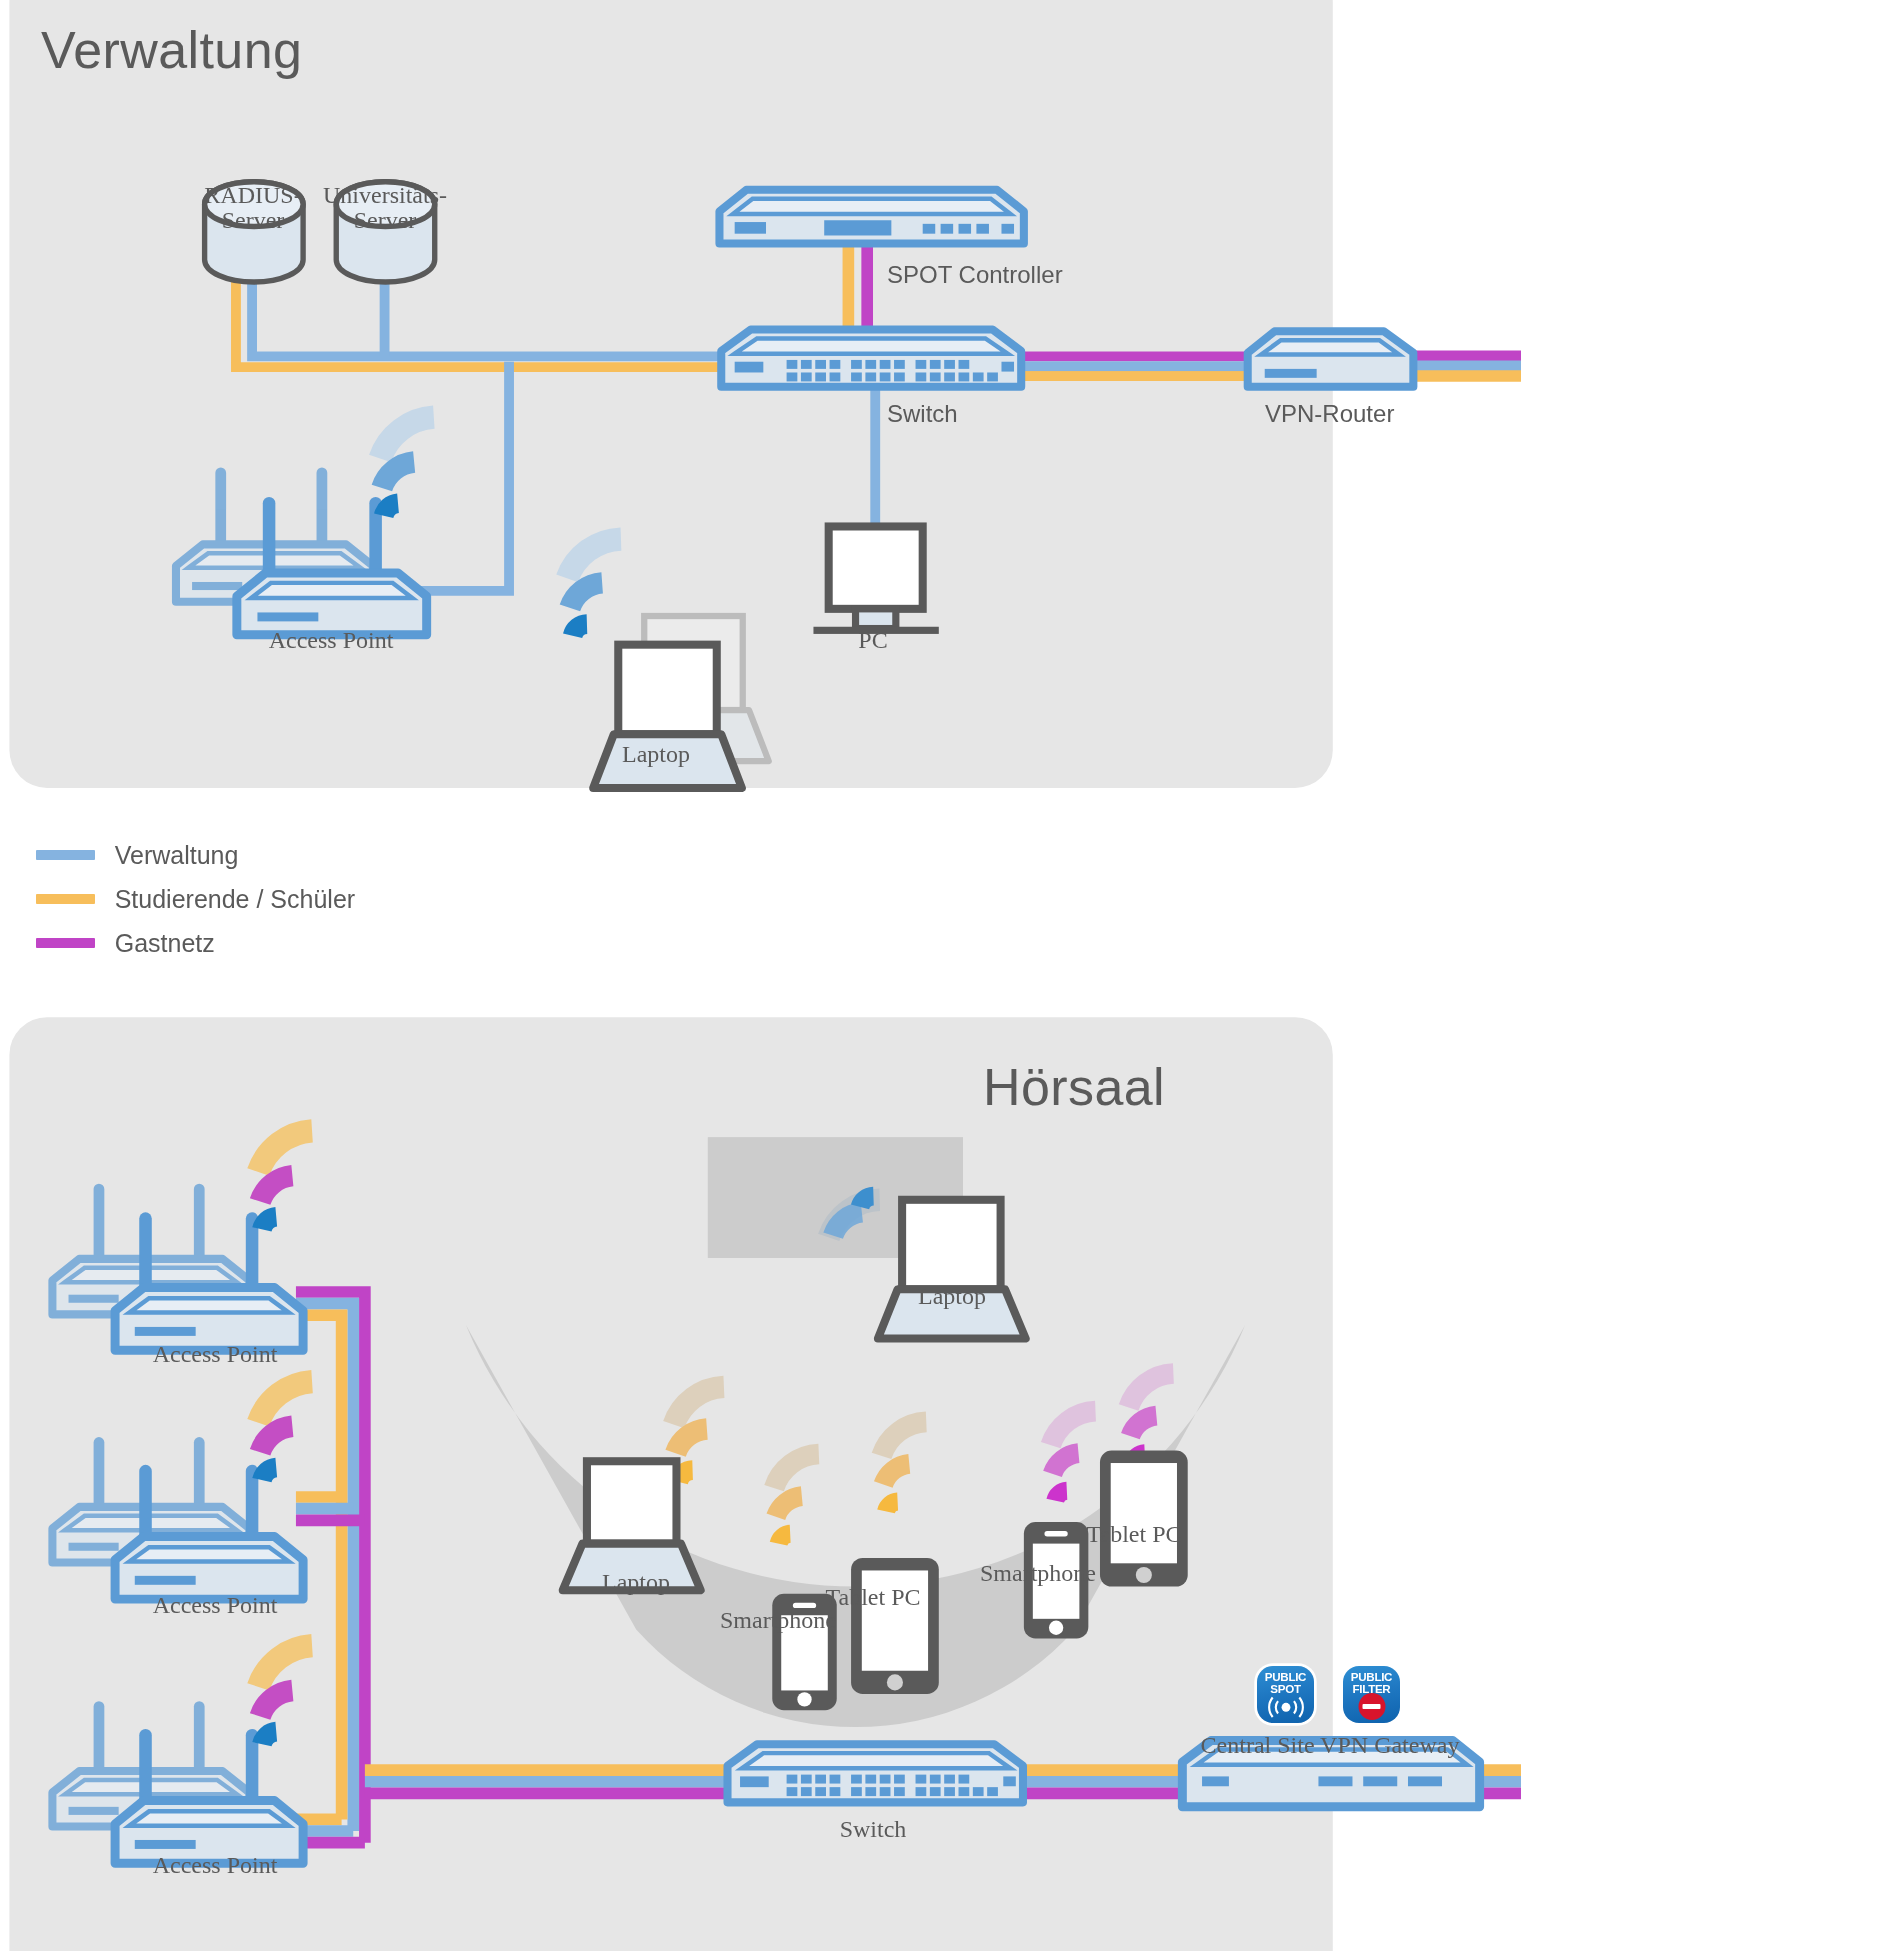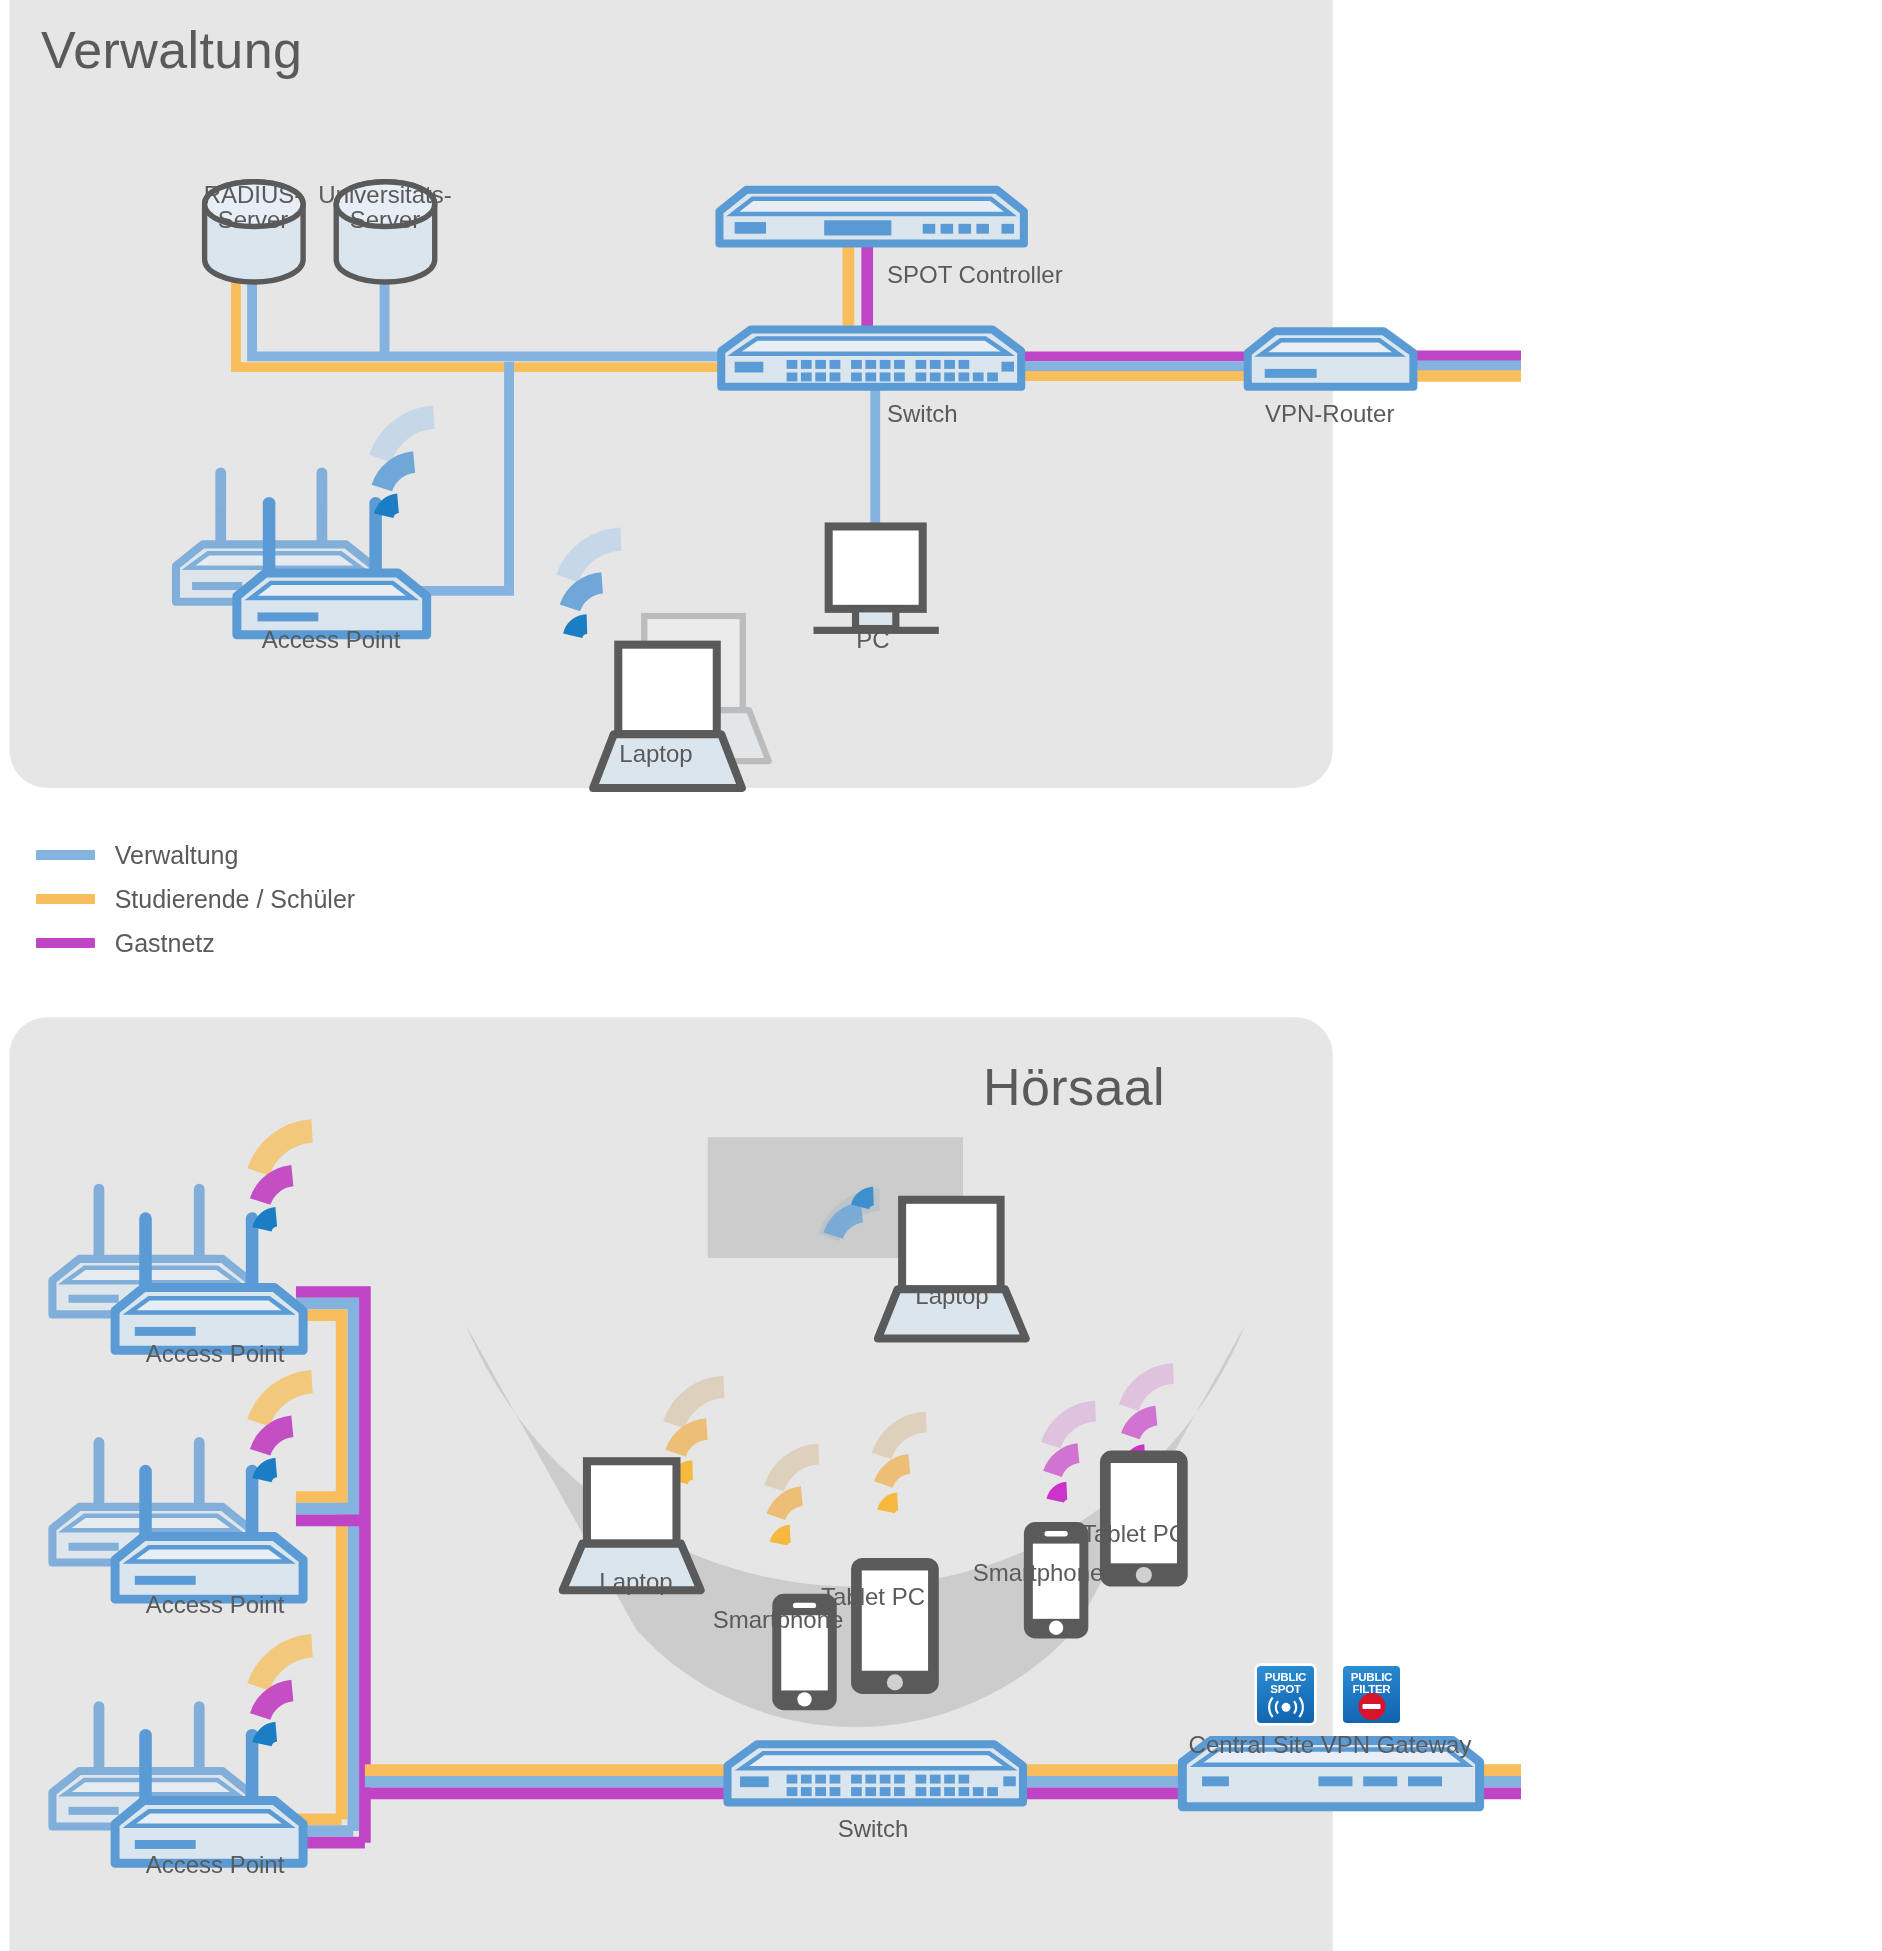--- a/index.html
+++ b/index.html
@@ -1,27 +1,27 @@
 <!DOCTYPE html>
 <html style="font-size:14.3px"><head>
 <meta charset="utf-8">
 <style>
   html,body{margin:0;padding:0;background:#ffffff;}
   body{font-family:"Liberation Sans","DejaVu Sans",sans-serif;}
   #stage{position:relative;width:1521px;height:1951px;background:#ffffff;overflow:hidden;}
   svg.layer{position:absolute;left:0;top:0;width:1883px;height:1951px;}
   .lbl{position:absolute;color:#5a5a5a;font-size:24px;line-height:1.12;white-space:nowrap;}
-  .lbl.c{transform:translateX(-50%);text-align:right;}
+  .lbl.c{transform:translateX(-50%);text-align:right;font-family:Liberation Serif, serif;}
   .zone-title{position:absolute;color:#5a5a5a;font-size:52px;font-weight:400;letter-spacing:0.4px;}
   .legend{position:absolute;left:36px;top:833px;}
   .legend-row{display:flex;align-items:center;height:44px;}
   .legend-swatch{width:59px;height:9.9px;border-radius:0.9px;margin-right:19.7px;}
   .legend-text{color:#5a5a5a;font-size:25px;white-space:nowrap;}
   .inet-label{position:absolute;color:#14532d;font-size:30px;font-weight:bold;left:1716px;top:937px;transform:translateX(-50%);}
-  .badge{position:absolute;width:57px;height:57px;border-radius:4px;
+  .badge{position:absolute;width:57px;height:57px;border-radius:16px;
          background:linear-gradient(170deg,#2e8fd4 0%,#1f78c2 45%,#0e62ad 100%);
          box-shadow:0 0 0 2.7px #ffffff;}
   .badge .b1{position:absolute;left:0;right:0;top:4.5px;text-align:center;color:#fff;
              font-size:11.6px;font-weight:bold;letter-spacing:-0.3px;line-height:11.6px;}
   .badge .b2{position:absolute;left:0;right:0;top:17px;text-align:center;color:#fff;
              font-size:11.6px;font-weight:bold;letter-spacing:-0.3px;line-height:11.6px;}
   .nostop{position:absolute;left:50%;transform:translateX(-50%);top:27px;width:27px;height:27px;
           border-radius:50%;background:#d8142c;}
   .nostop::after{content:"";position:absolute;left:4.5px;top:11.2px;width:18px;height:4.5px;background:#fff;border-radius:0.9px;}
   .pslogo{position:absolute;left:50%;transform:translateX(-50%);top:27px;width:39px;height:25px;}

